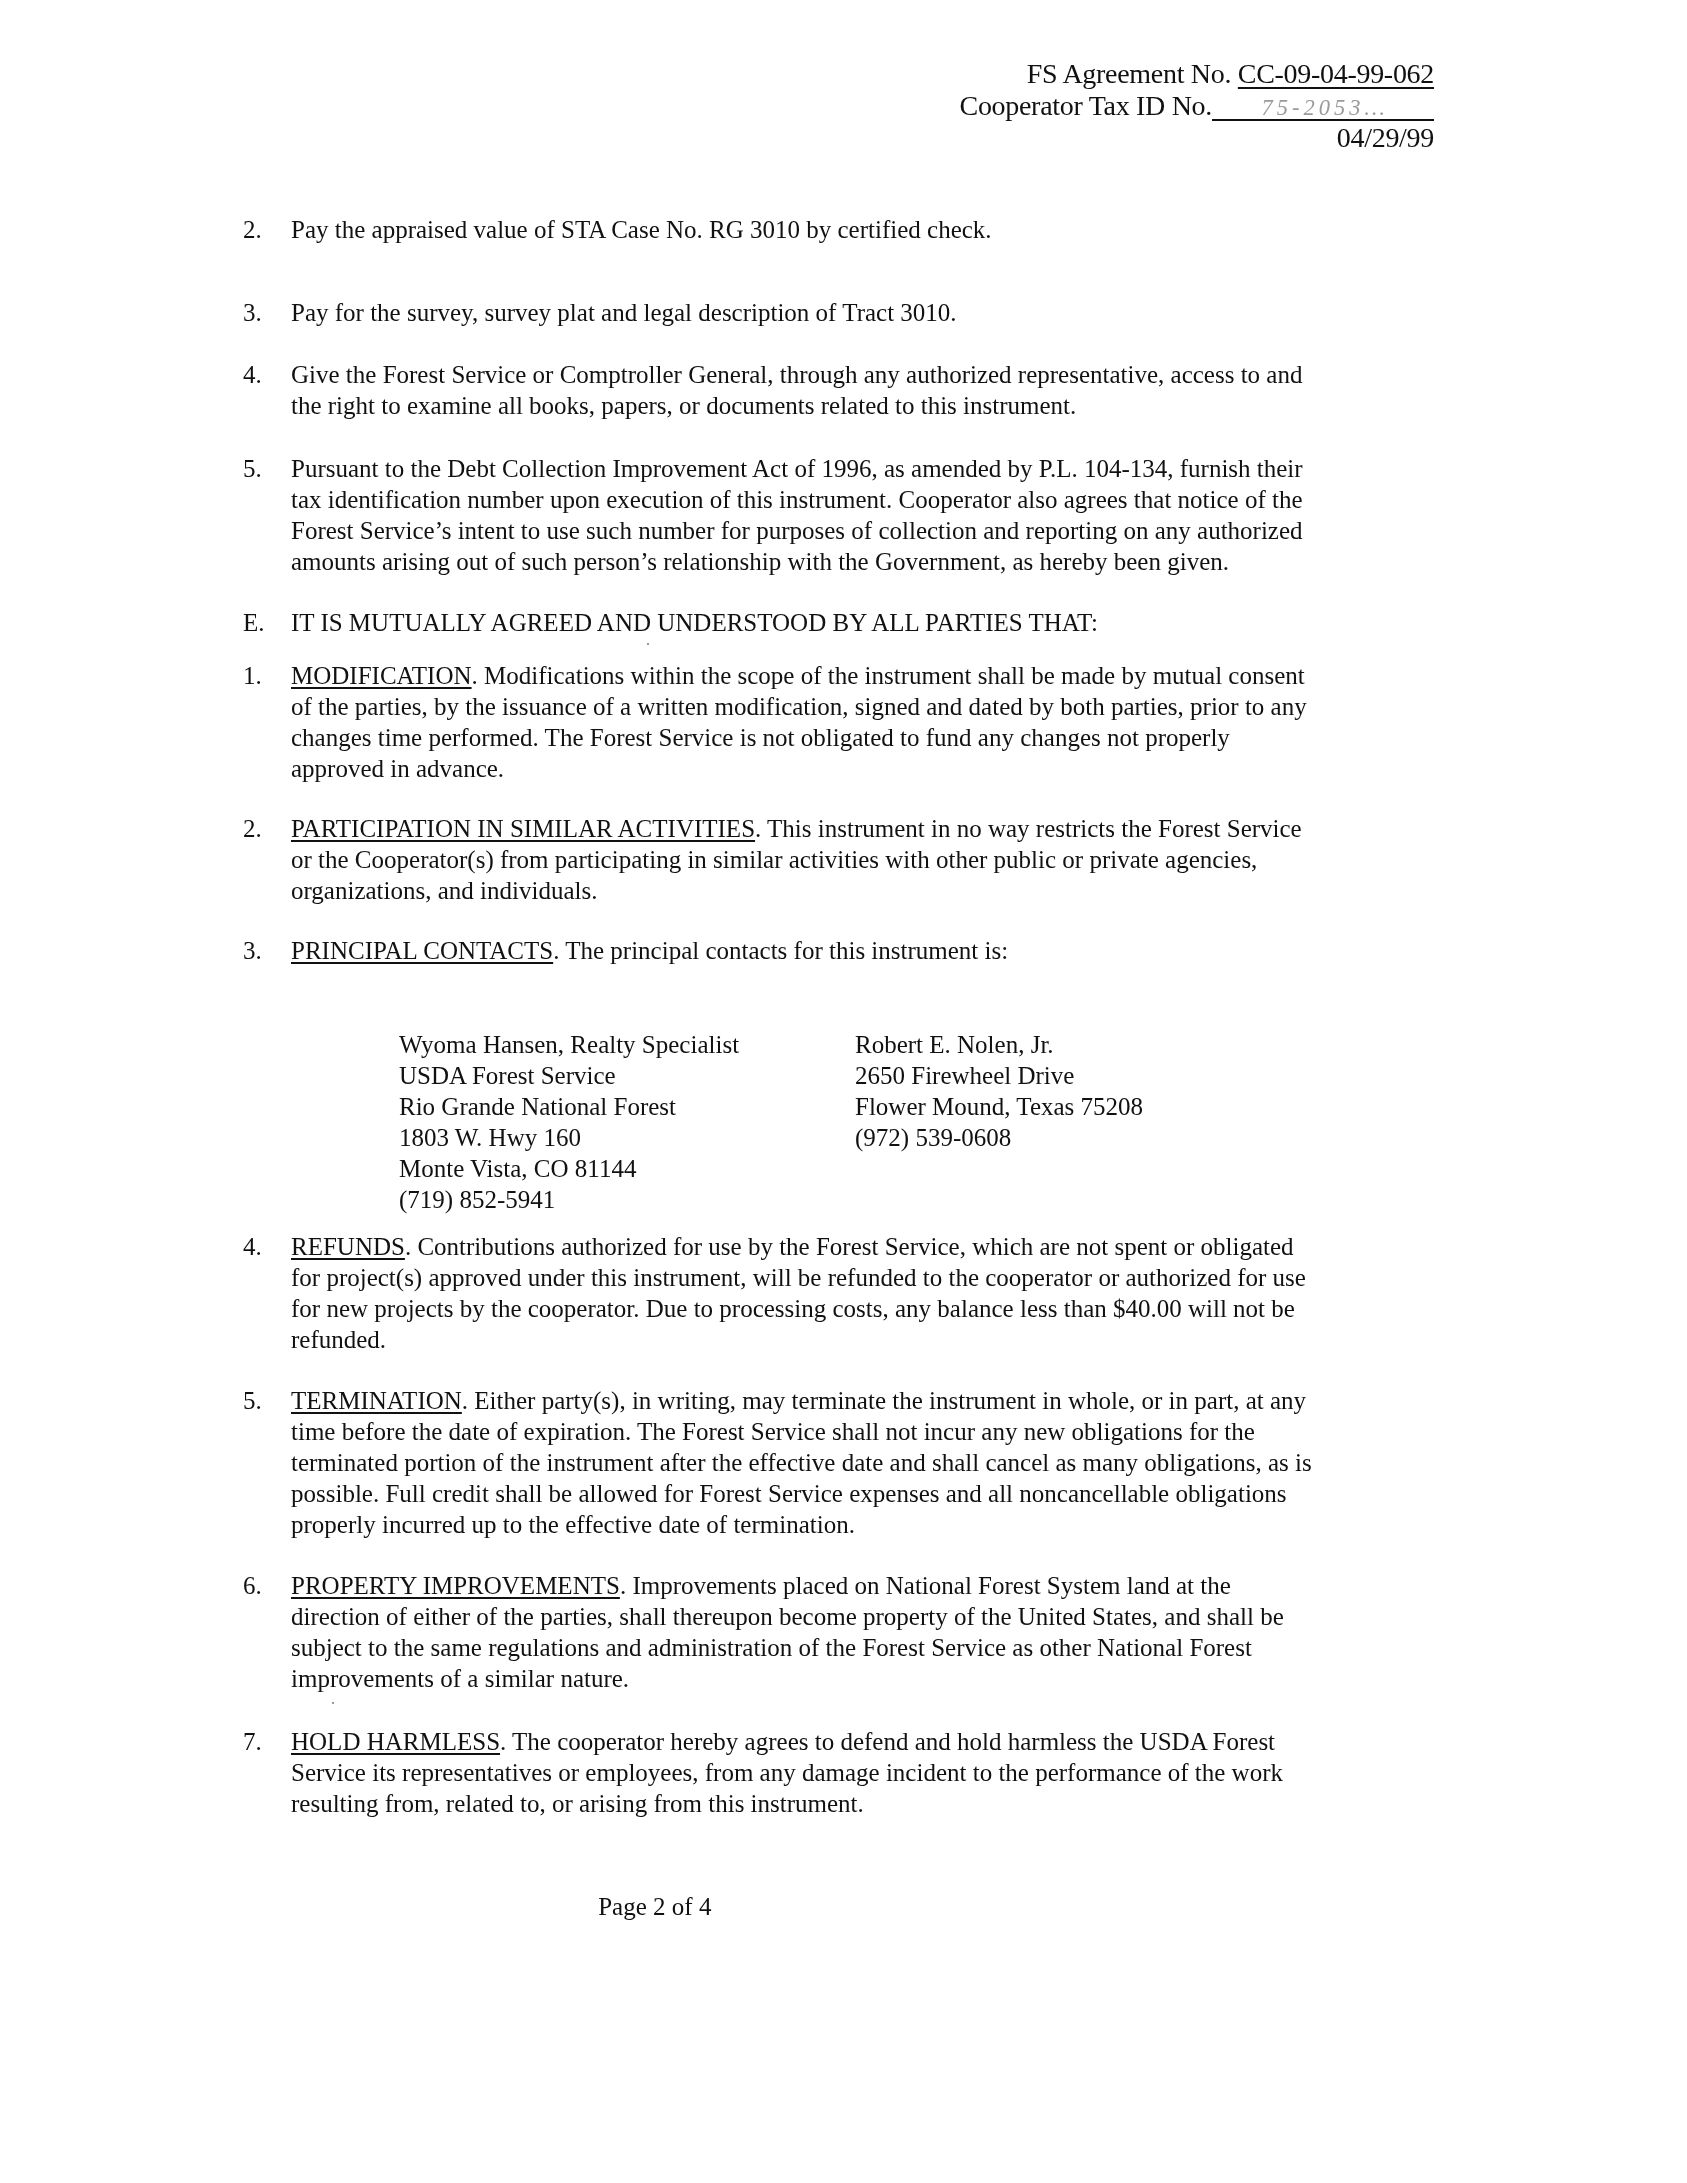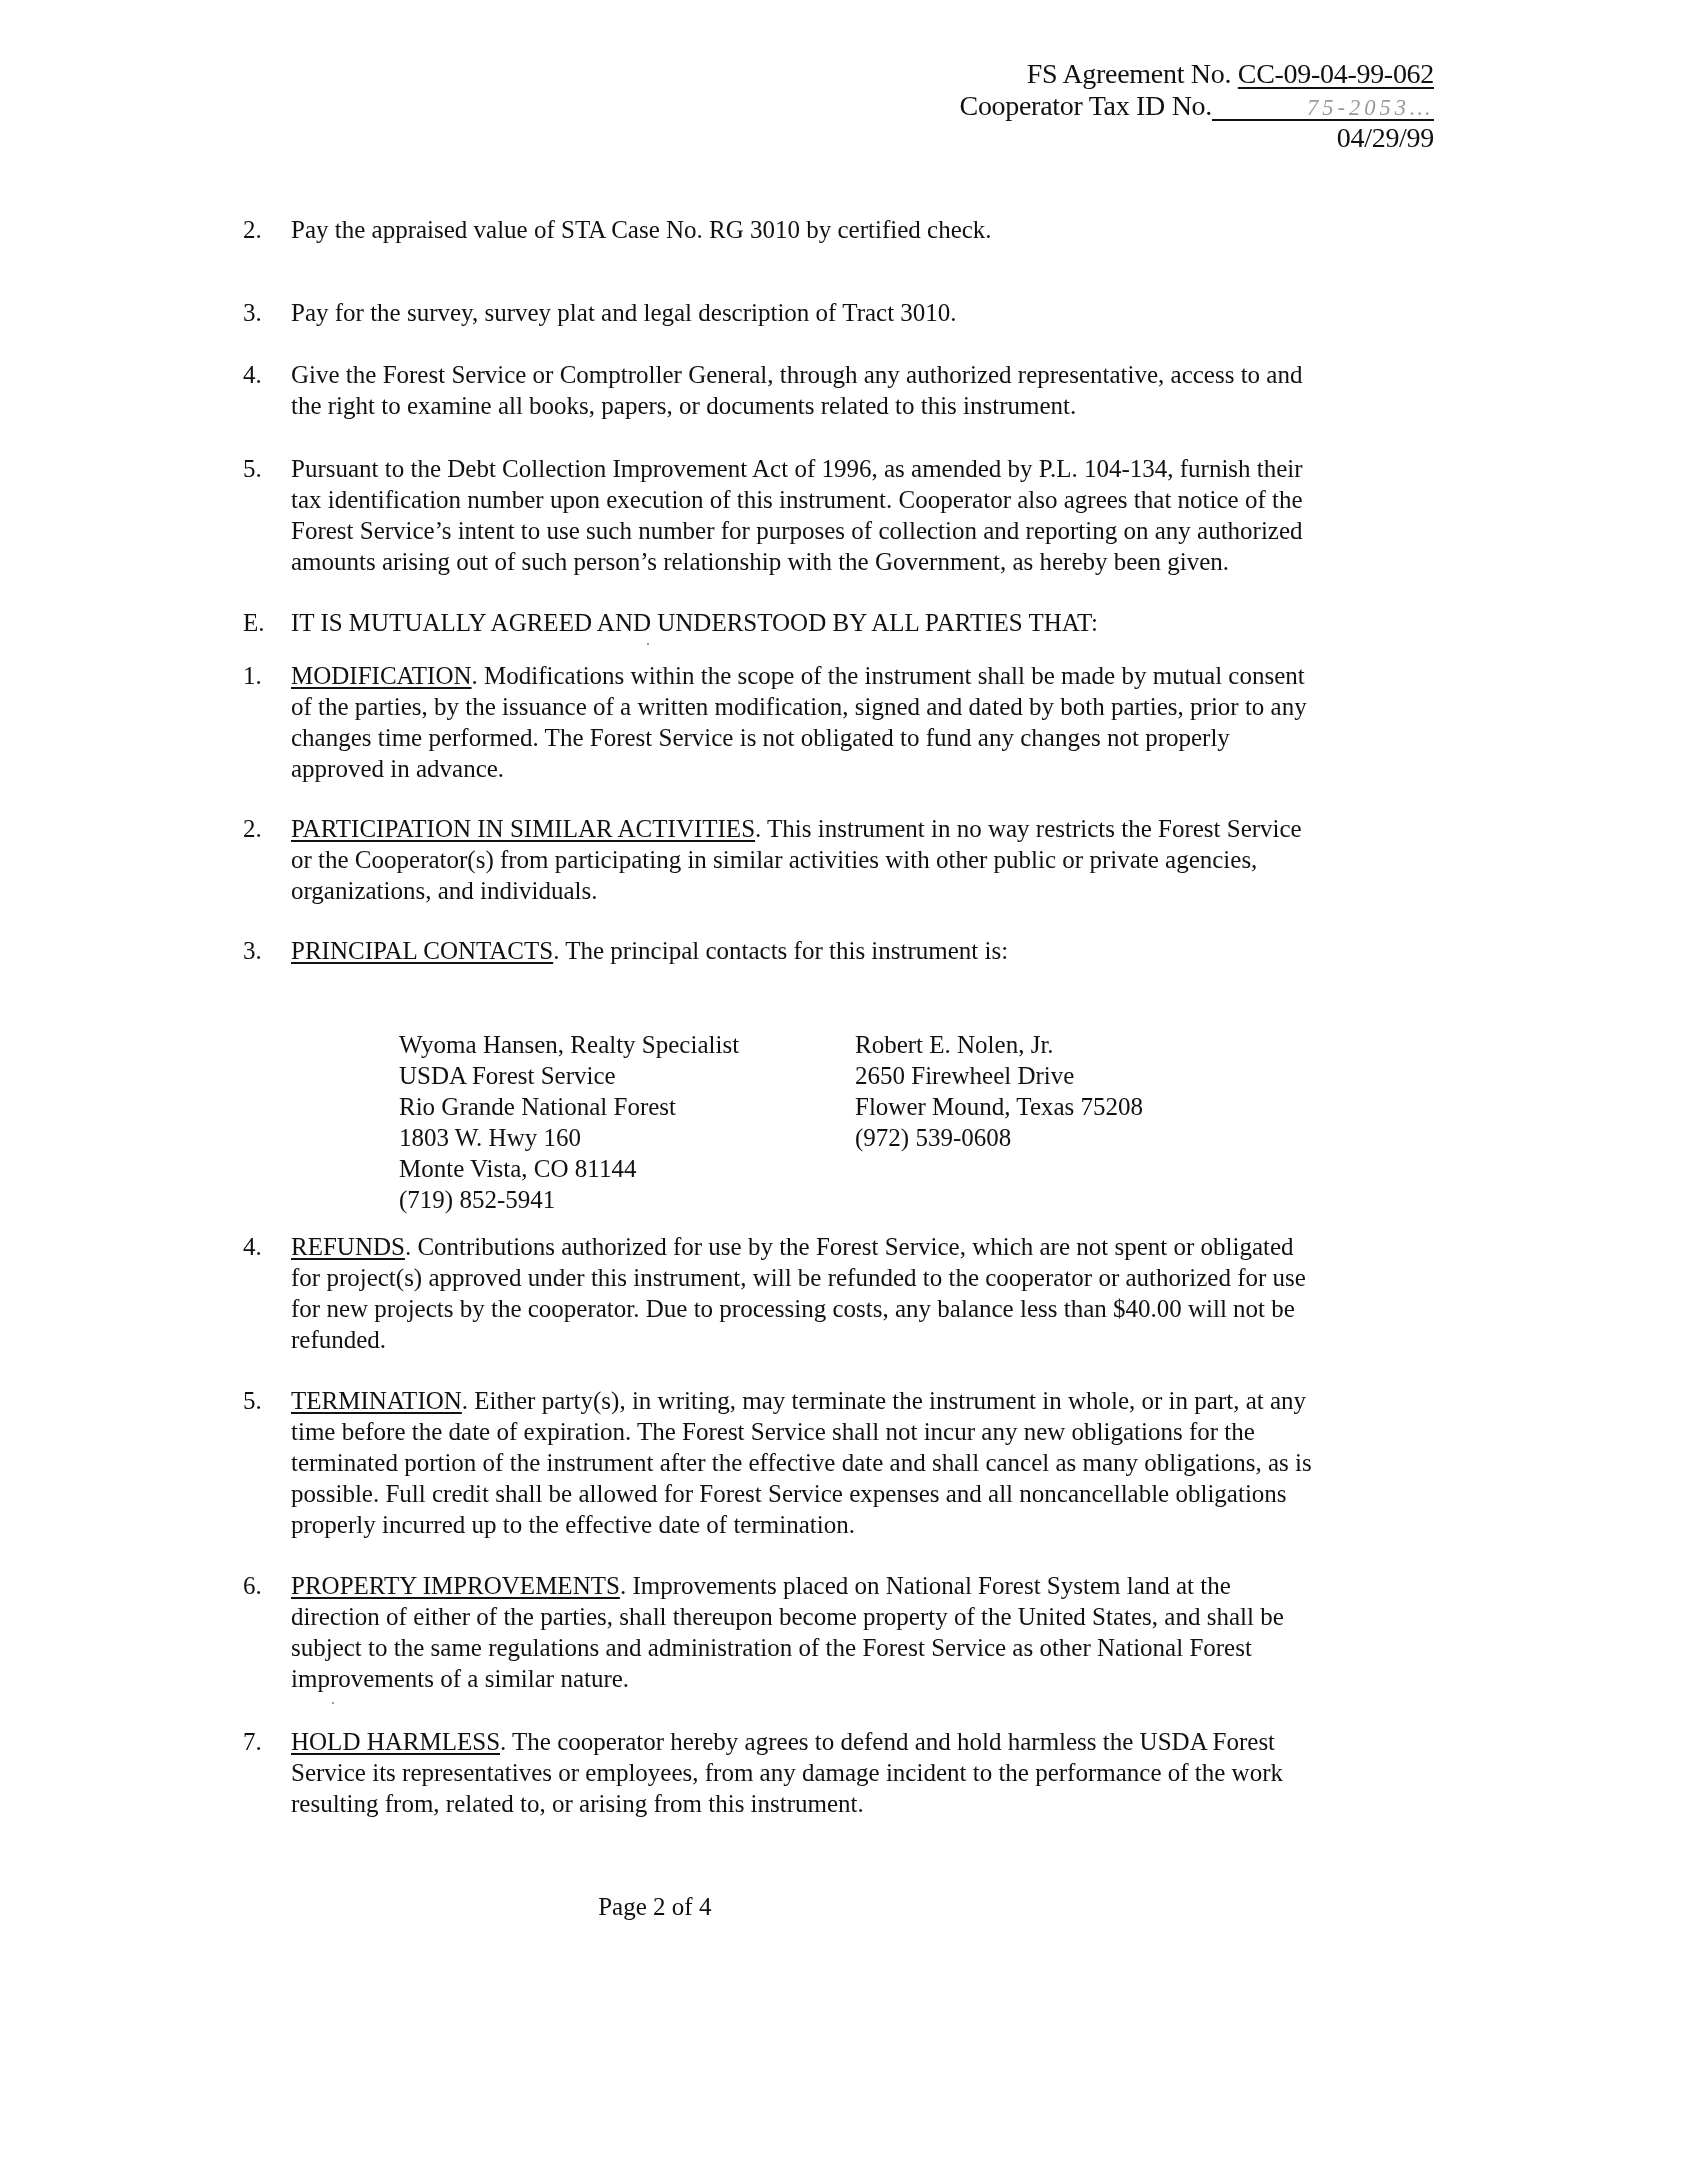--- a/index.html
+++ b/index.html
@@ -1,21 +1,21 @@
 <!DOCTYPE html>
 <html style="font-size:10.6px"><head>
 <meta charset="utf-8">
 <style>
   html, body { margin: 0; padding: 0; background: #ffffff; }
   body { width: 1687px; height: 2183px; position: relative; overflow: hidden;
          font-family: "Liberation Serif", "DejaVu Serif", serif; color: #111111; }
   .page { position: absolute; left: 0; top: 16px; width: 1687px; height: 2183px; background: #ffffff; }
   .hdr { position: absolute; right: 253px; text-align: right; font-size: 28px; line-height: 32px; white-space: nowrap; letter-spacing: -0.3px; }
   .hdr .ul { text-decoration: underline; text-decoration-thickness: 2px; text-underline-offset: 4px; }
-  .taxval { display: inline-block; width: 218px; border-bottom: 2px solid #111; text-align: right;
+  .taxval { display: inline-block; width: 218px; border-bottom: 2px solid #111; text-align: center;
             color: #9a9a9a; font-style: italic; font-size: 22.5px; height: 26.5px; vertical-align: baseline; letter-spacing: 4px; padding-left: 4px; }
   .item { position: absolute; left: 243px; width: 1184px; font-size: 25px; line-height: 31px; }
   .item .num { position: absolute; left: 0; top: 0; width: 40px; }
   .item .body { margin-left: 48px; display: block; }
   .item .head { text-decoration: underline; text-decoration-thickness: 2px; text-underline-offset: 3.3px; }
   .contacts { position: absolute; top: 1013px; font-size: 25px; line-height: 31px; }
   .contacts .line { display: block; white-space: nowrap; }
   .footer { position: absolute; top: 1875px; left: 0; width: 1336px; text-align: center; font-size: 25px; line-height: 31px; }
   .footer span { position: relative; left: -13.2px; }
   .speck { position: absolute; width: 2px; height: 2px; background: #777; border-radius: 50%; }

